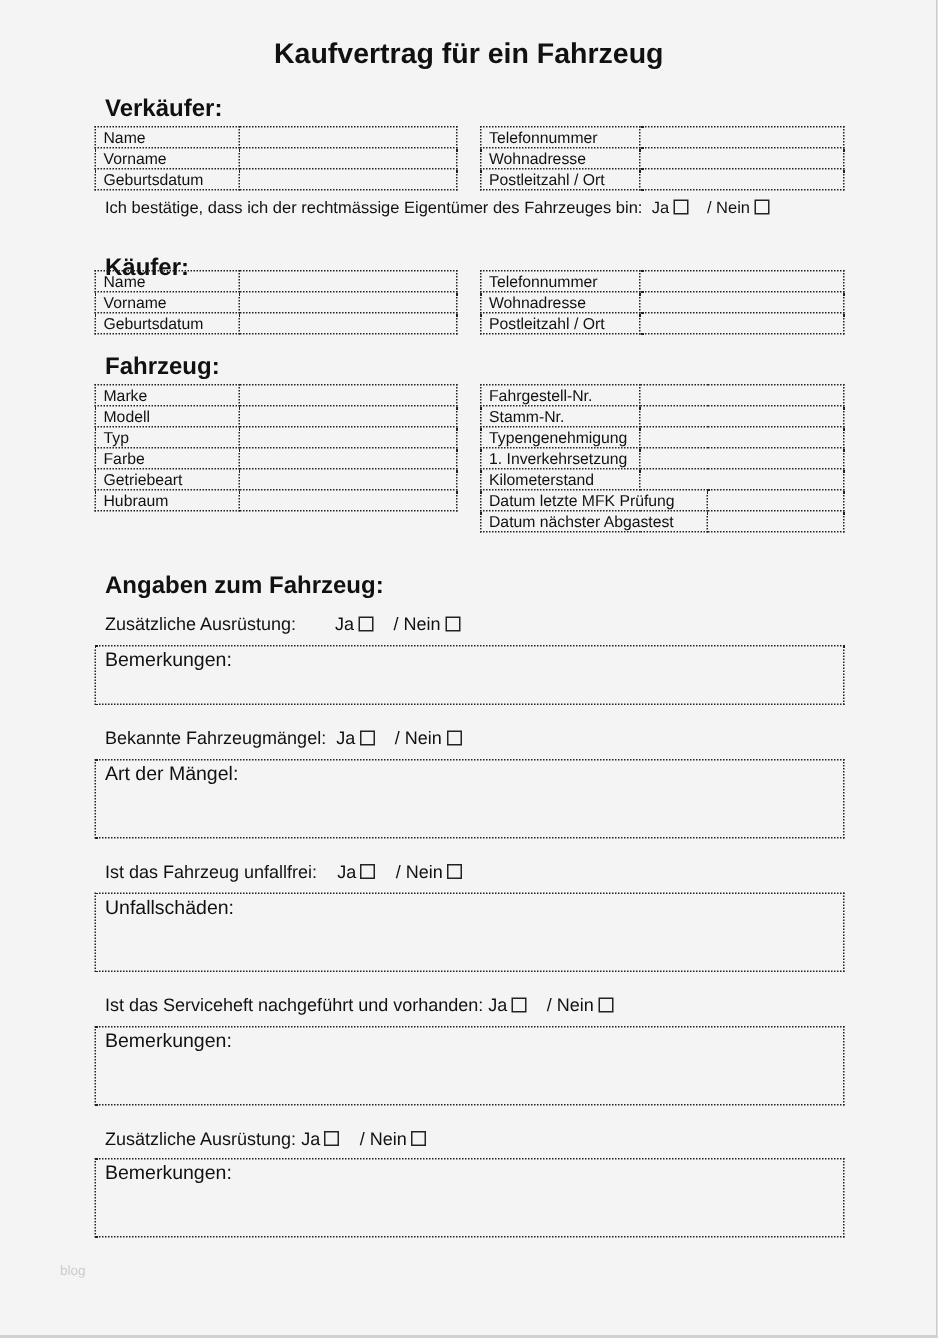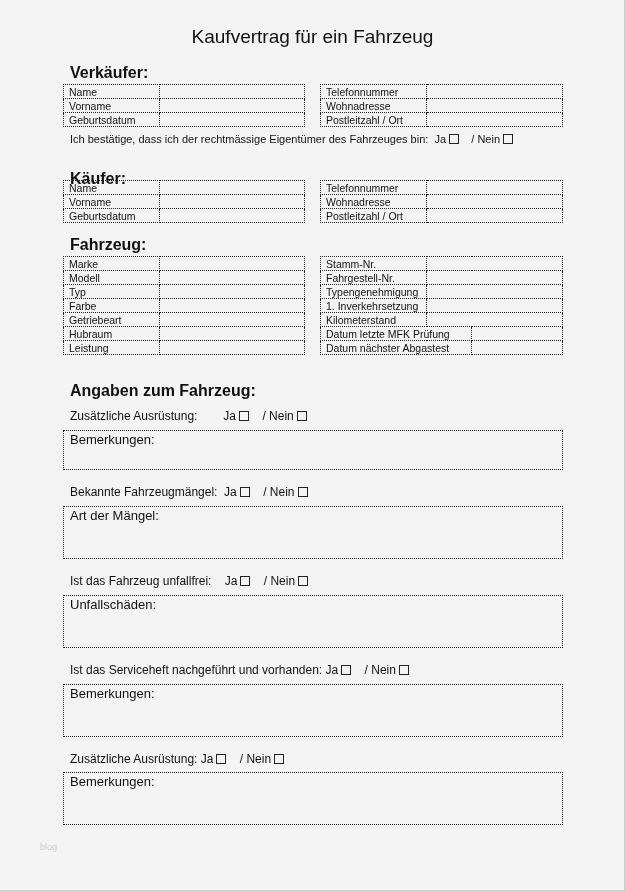--- a/index.html
+++ b/index.html
@@ -1,21 +1,21 @@
 <!DOCTYPE html>
 <html><head>
 <meta charset="utf-8">
 <style>
   html, body { margin:0; padding:0; }
   body {
     width:625px; height:892px; background:#f4f4f4; position:relative; overflow:hidden;
     font-family:"Liberation Sans", sans-serif; color:#111;
     border-right:1px solid #ccc; border-bottom:2px solid #d0d0d0; box-sizing:border-box;
   }
-  .title { position:absolute; left:0; width:625px; top:26px; text-align:center; font-size:19px; font-weight:normal; }
+  .title { position:absolute; left:0; width:625px; top:26px; text-align:center; font-size:19px; font-weight:bold; }
   .h { position:absolute; left:70px; font-size:16px; font-weight:bold; }
   .tbl { position:absolute; border-collapse:collapse; font-size:10.5px; }
   .tbl td { border:1px dotted #222; padding:0 0 0 5px; height:13px; line-height:12px; white-space:nowrap; }
   .line { position:absolute; left:70px; font-size:11px; }
   .line2 { position:absolute; left:70px; font-size:12px; }
   .box { position:absolute; left:63px; width:500px; border:1px dotted #222; box-sizing:border-box; font-size:13px; padding:1px 0 0 6px; }
   .cb { display:inline-block; width:8px; height:8px; border:1px solid #222; vertical-align:-1px; margin-left:3px; }
   .watermark { position:absolute; left:40px; top:842px; font-size:9px; color:#ccc; }
 </style>
 </head>
@@ -116,34 +116,30 @@
         <td></td>
       </tr>
   <tr>
         <td>Getriebeart</td>
         <td></td>
       </tr>
   <tr>
         <td>Hubraum</td>
         <td></td>
       </tr>
-  <tr>
-        <td>Leistung</td>
-        <td></td>
-      </tr>
 </tbody>
   </table>
 <table class="tbl" style="left:320px;top:256px;width:243px">
   <tbody>
       <tr>
+        <td style="width:100px">Fahrgestell-Nr.</td>
+        <td colspan="2"></td>
+      </tr>
+  <tr>
         <td>Stamm-Nr.</td>
-        <td colspan="2"></td>
-      </tr>
-  <tr>
-        <td style="width:100px">Fahrgestell-Nr.</td>
         <td colspan="2"></td>
       </tr>
   <tr>
         <td>Typengenehmigung</td>
         <td colspan="2"></td>
       </tr>
   <tr>
         <td>1. Inverkehrsetzung</td>
         <td colspan="2"></td>
       </tr>

